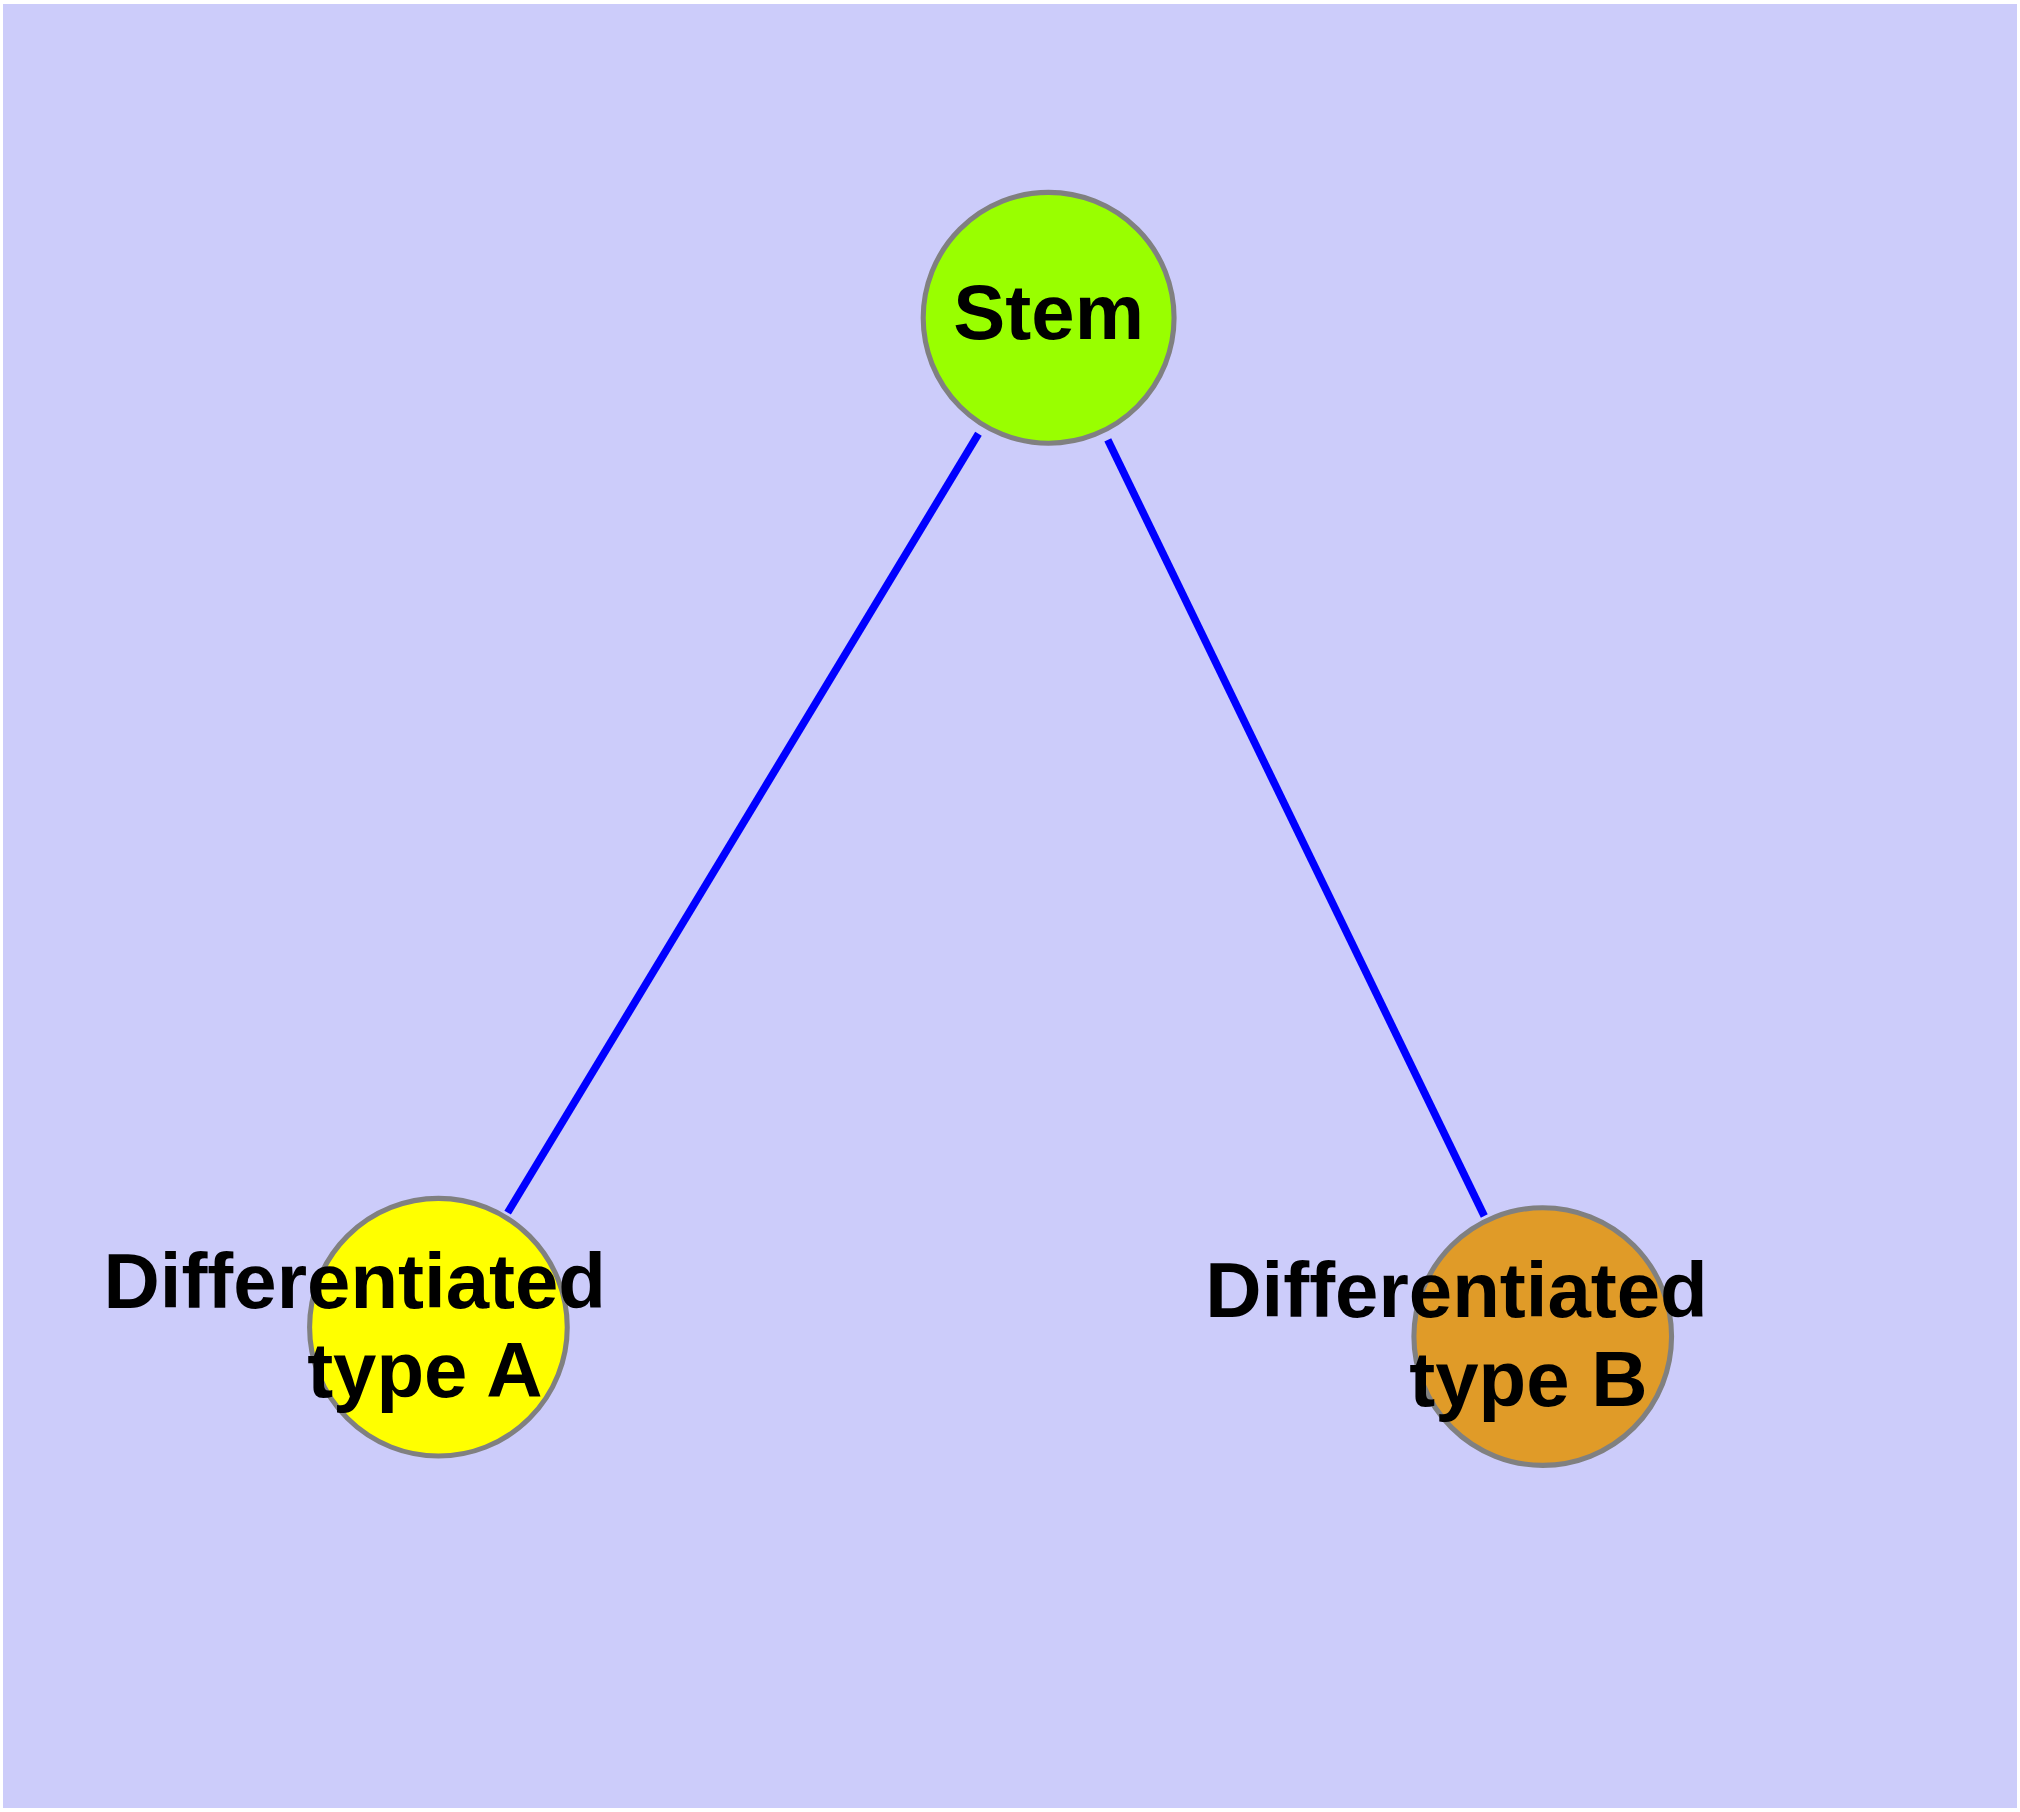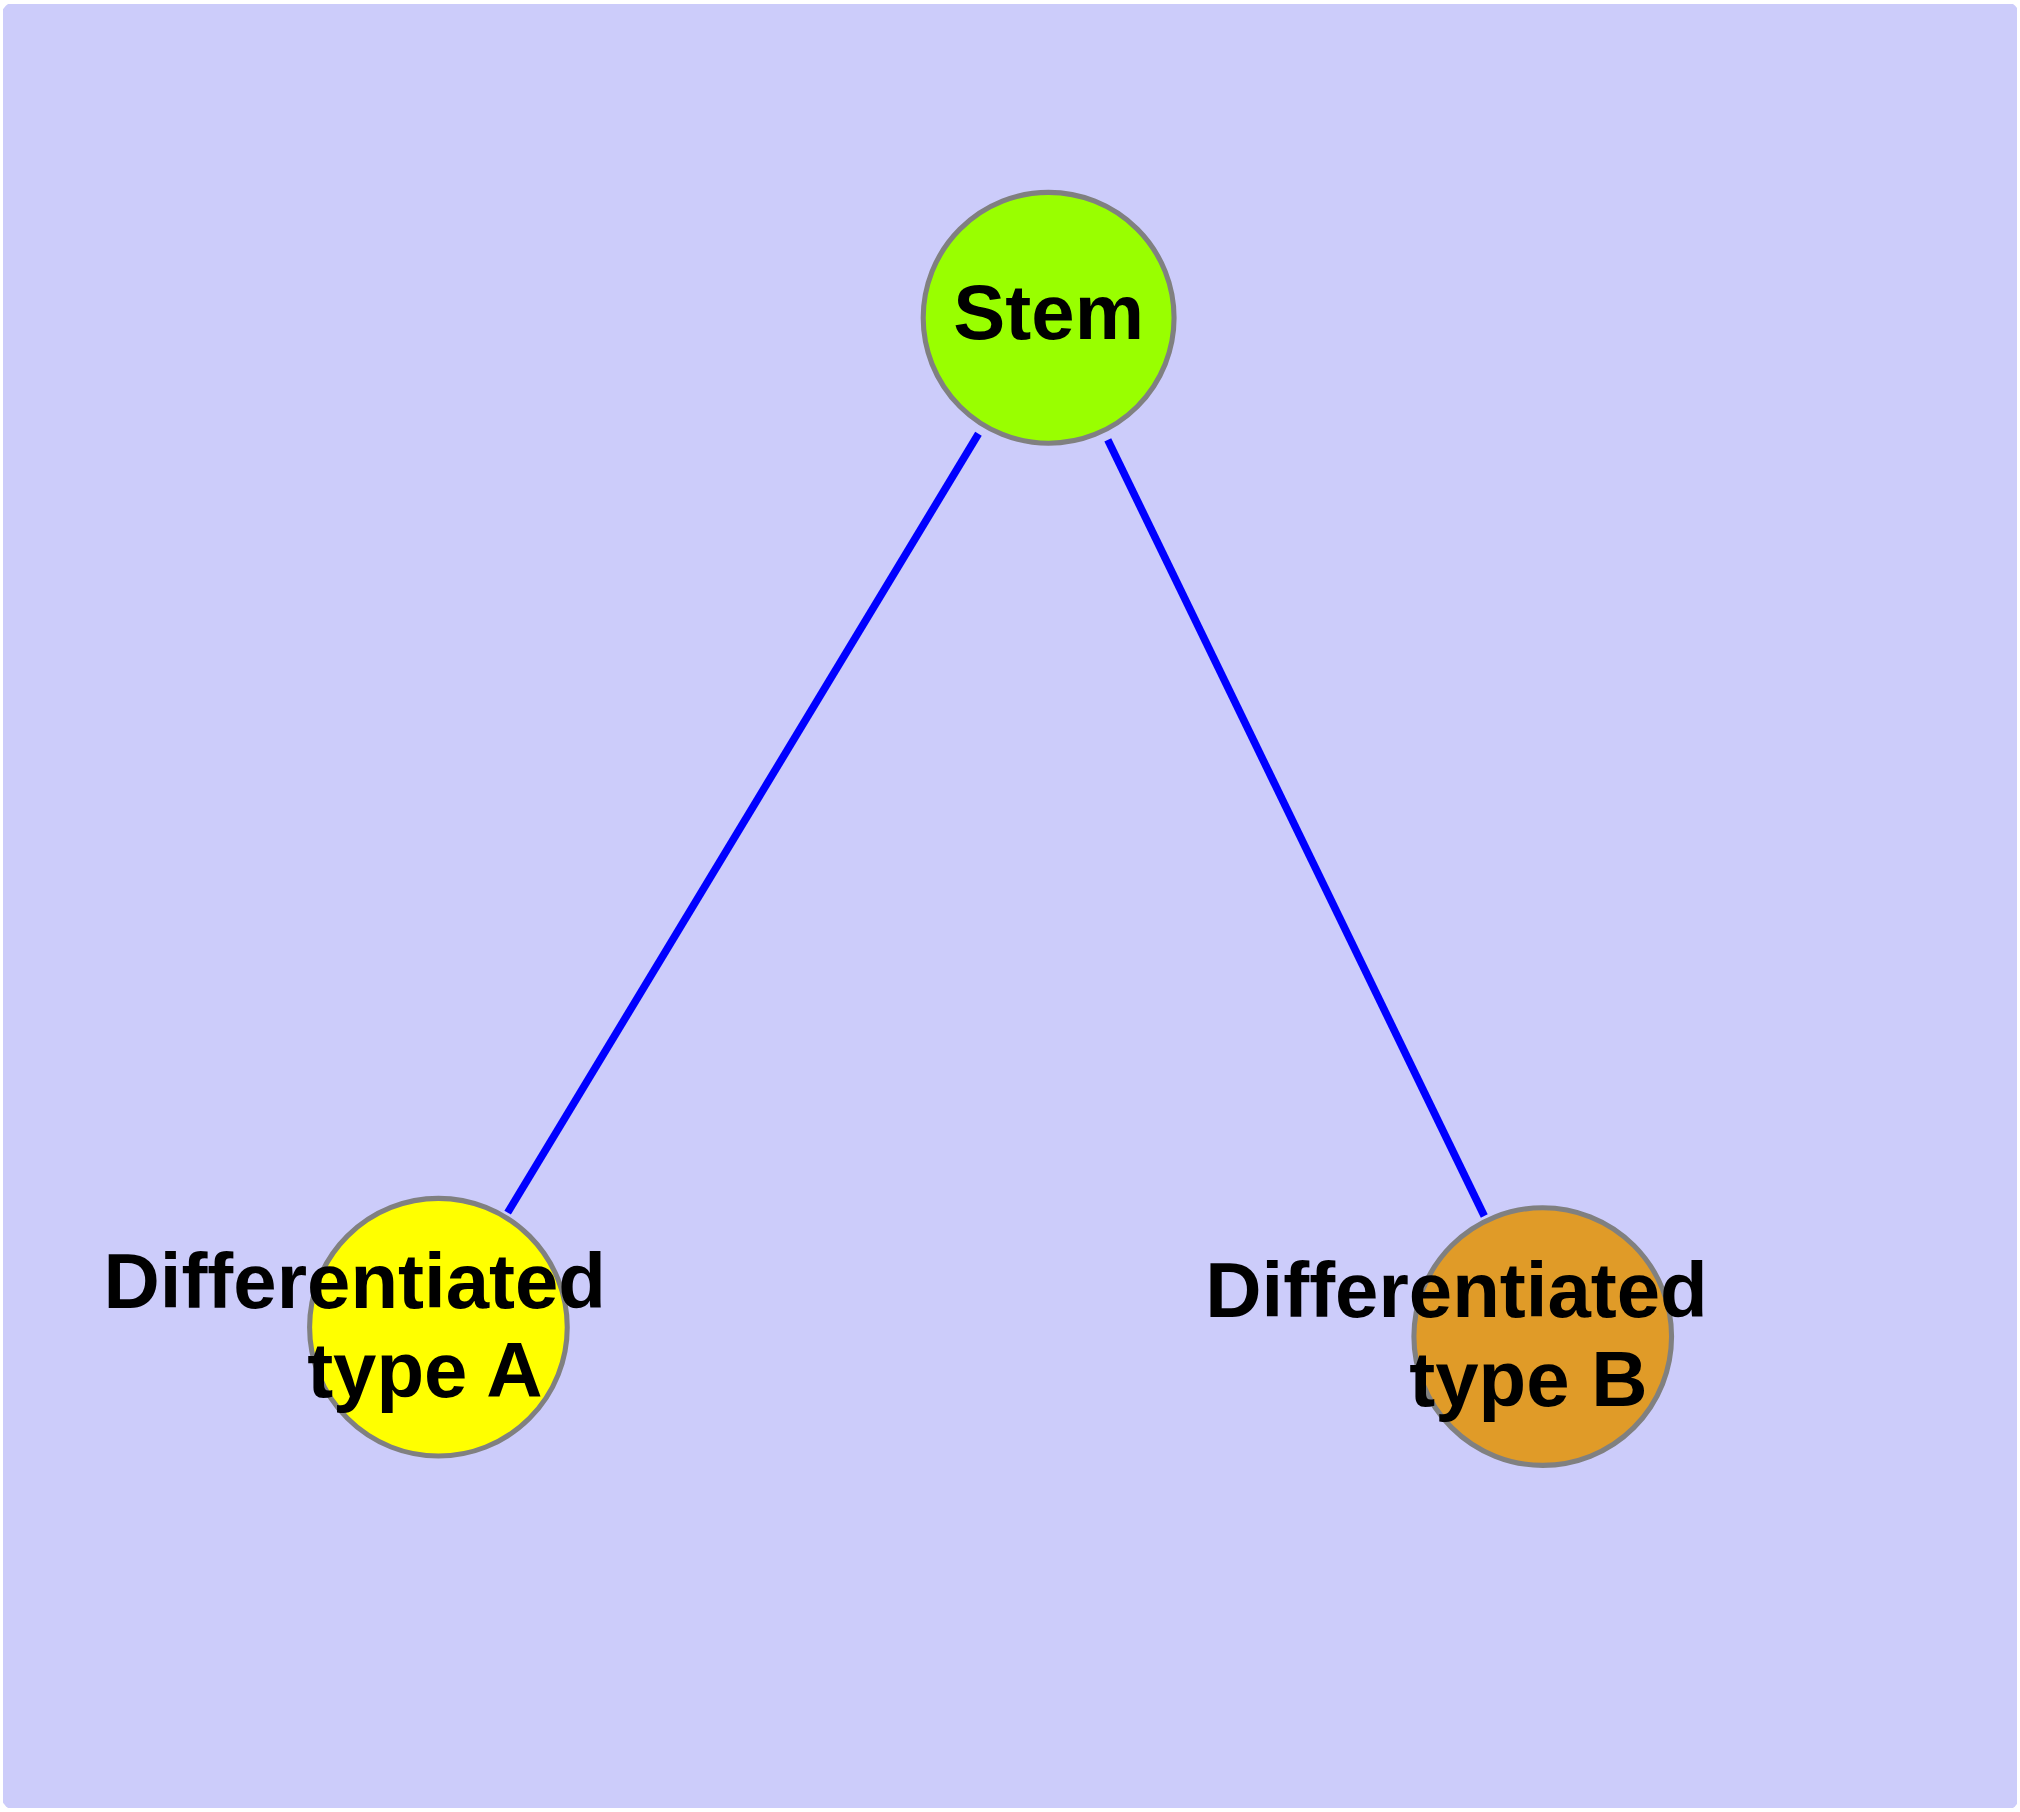--- a/index.html
+++ b/index.html
@@ -7,21 +7,20 @@
     padding: 0;
     background: #ffffff;
   }
   #canvas {
     position: relative;
     width: 2021px;
     height: 1812px;
     background: #ffffff;
     overflow: hidden;
     font-family: "Liberation Sans", sans-serif;
-    border-radius: 20px;
   }
   #plot-area {
     position: absolute;
     left: 3.4px;
     top: 4.2px;
     width: 2014px;
     height: 1804px;
     background: #ccccfa;
   }
   #graph-svg {

